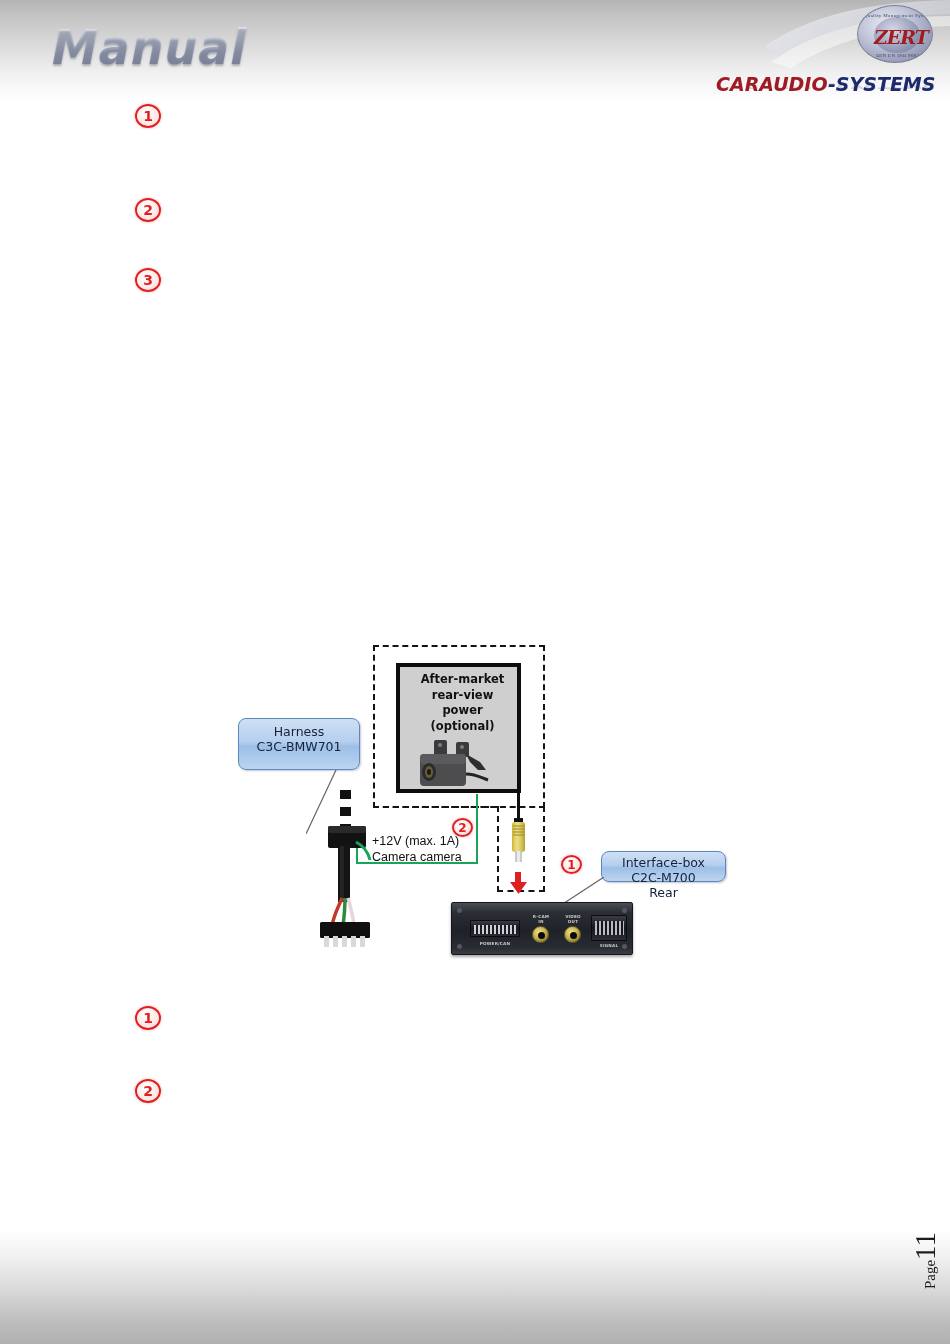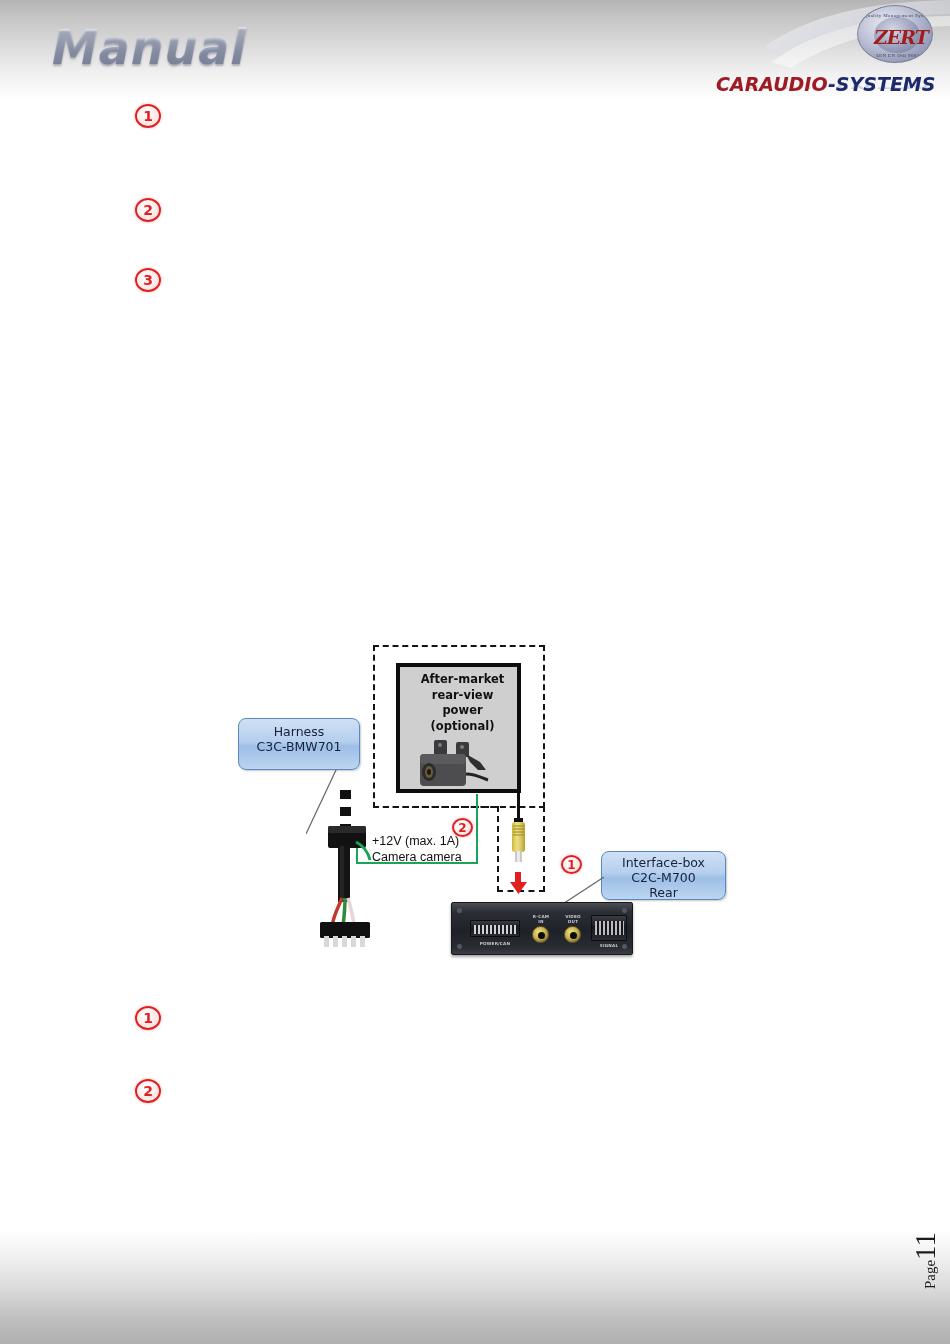--- a/index.html
+++ b/index.html
@@ -169,21 +169,21 @@
     color: #16213c;
     font-weight: normal;
     font-size: 12.5px;
     text-align: center;
     line-height: 15px;
     padding-top: 5px;
     font-family: "DejaVu Sans", sans-serif;
     box-shadow: 1px 1px 2px rgba(0,0,0,.22);
   }
   #callout-harness { left: 232px; top: 718px; width: 122px; height: 52px; }
-  #callout-interface { left: 595px; top: 851px; width: 125px; height: 49px; padding-top: 3px; }
+  #callout-interface { left: 595px; top: 851px; width: 125px; height: 31px; padding-top: 3px; }
 
   
   .camera-region {
     position: absolute;
     left: 367px; top: 645px;
     width: 172px; height: 163px;
     border: 2px dashed #141414;
     background: transparent;
   }
   

